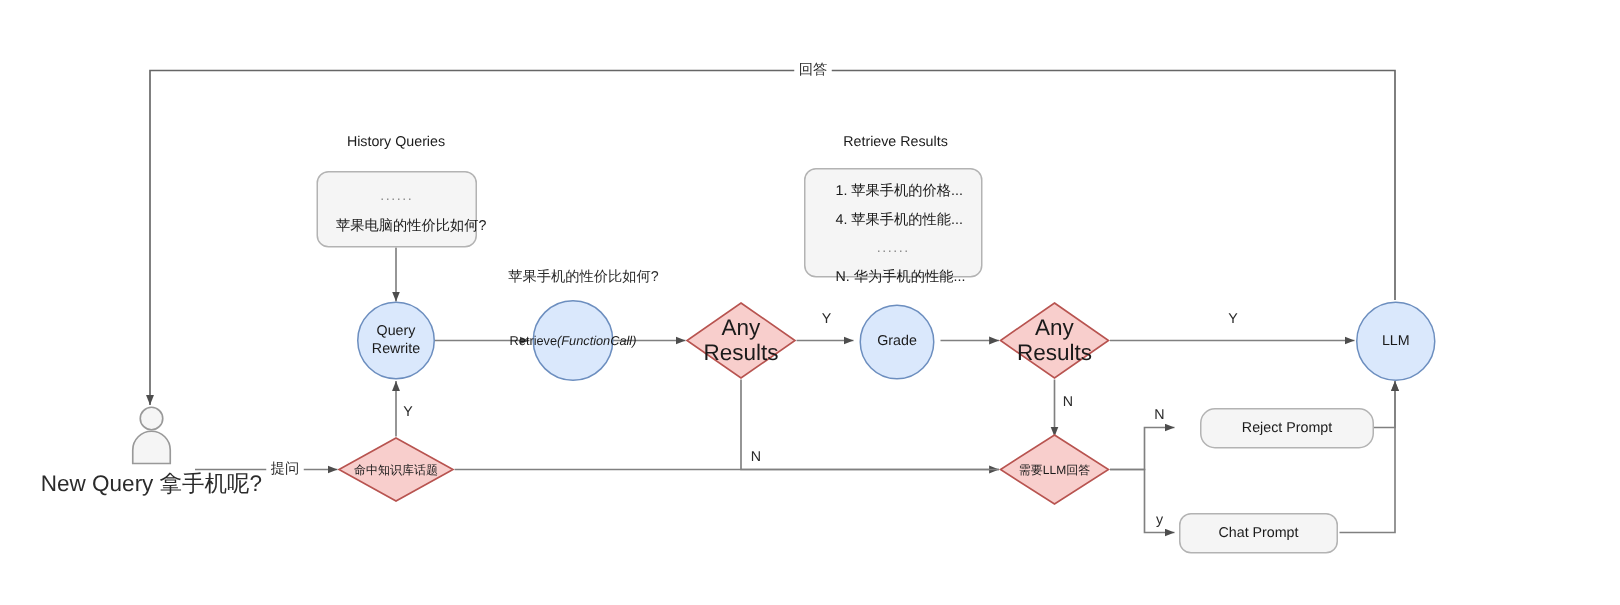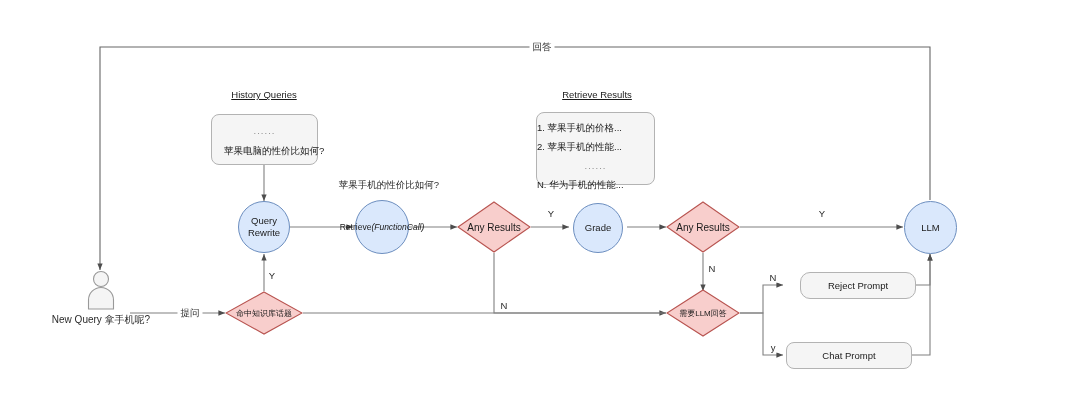--- a/index.html
+++ b/index.html
@@ -57,35 +57,35 @@
   }
   .diamond-label {
     position: absolute;
     left: 0;
     top: 0;
     width: 100%;
     height: 100%;
     display: flex;
     align-items: center;
     justify-content: center;
-    font-size: 10px;
+    font-size: 15px;
     color: #1a1a1a;
     text-align: center;
   }
   
   .box {
     background: #f5f5f5;
     border: 1px solid #b3b3b3;
     border-radius: 8px;
     font-size: 9.5px;
   }
   
   .listbox {
     display: block;
-    padding: 9px 0;
+    padding: 9px 20px;
     text-align: left;
   }
   .listbox .line {
     font-size: 9.5px;
     color: #1a1a1a;
     margin: 0 0 7px 0;
     white-space: nowrap;
   }
   .listbox .line:last-child { margin-bottom: 0; }
   .listbox .line.ellipsis {
@@ -105,36 +105,35 @@
     white-space: nowrap;
   }
   .histbox .line:last-child { margin-bottom: 0; }
   .histbox .line.ellipsis {
     color: #8a8a8a;
     letter-spacing: 1px;
   }
   
   .label {
     position: absolute;
-    font-size: 10px;
+    font-size: 15px;
     color: #2b2b2b;
     white-space: nowrap;
   }
   .label.center {
     transform: translateX(-50%);
     text-align: center;
   }
   .title {
     position: absolute;
     font-size: 9.5px;
     color: #1a1a1a;
     white-space: nowrap;
     transform: translateX(-50%);
     text-align: right;
-    text-decoration: underline;
   }
   .edge-label {
     position: absolute;
     font-size: 9.5px;
     color: #2b2b2b;
     background: #ffffff;
     padding: 0 3px;
     white-space: nowrap;
     transform: translate(-50%, -50%);
   }
@@ -194,21 +193,21 @@
   <div class="title" style="left:264px; top:89px;">History Queries</div>
   <div class="title" style="left:597px; top:89px;">Retrieve Results</div>
 
   <div class="node box histbox" style="left:211px; top:114px; width:107px; height:51px;">
     <div class="line ellipsis">......</div>
     <div class="line">苹果电脑的性价比如何?</div>
   </div>
 
   <div class="node box listbox" style="left:536px; top:112px; width:119px; height:73px;">
     <div class="line">1. 苹果手机的价格...</div>
-    <div class="line">2. 苹果手机的性能...</div>
+    <div class="line">4. 苹果手机的性能...</div>
     <div class="line ellipsis">......</div>
     <div class="line">N. 华为手机的性能...</div>
   </div>
 
   <div class="node circle" style="left:238px; top:201px; width:52px; height:52px; flex-direction:column;">
     <span>Query</span>
     <span>Rewrite</span>
   </div>
 
   <div class="node circle" style="left:355px; top:200px; width:54px; height:54px; font-size:8.5px;">
@@ -250,21 +249,21 @@
     <svg class="diamond-shape" viewBox="0 0 74 48" preserveAspectRatio="none">
       <polygon points="37,1 73,24 37,47 1,24" fill="#f8cecc" stroke="#b85450" stroke-width="1.1"></polygon>
     </svg>
     <div class="diamond-label" style="font-size:8px;">需要LLM回答</div>
   </div>
 
   <div class="node box" style="left:800px; top:272px; width:116px; height:27px;border-radius:10px;">
     <span>Reject Prompt</span>
   </div>
 
-  <div class="node box" style="left:786px; top:342px; width:126px; height:27px;">
+  <div class="node box" style="left:786px; top:342px; width:106px; height:27px;">
     <span>Chat Prompt</span>
   </div>
 
   <div class="actor" style="left:86px; top:270px; width:30px; height:40px;">
     <svg width="30" height="40" viewBox="0 0 30 40">
       <circle cx="15" cy="9" r="7.5" fill="#f5f5f5" stroke="#999999" stroke-width="1.1"></circle>
       <path d="M2.5,39 L2.5,30 A12.5,12.5 0 0 1 27.5,30 L27.5,39 Z" fill="#f5f5f5" stroke="#999999" stroke-width="1.1"></path>
     </svg>
   </div>
   <div class="label center" style="left:101px; top:313px;">New Query 拿手机呢?</div>

